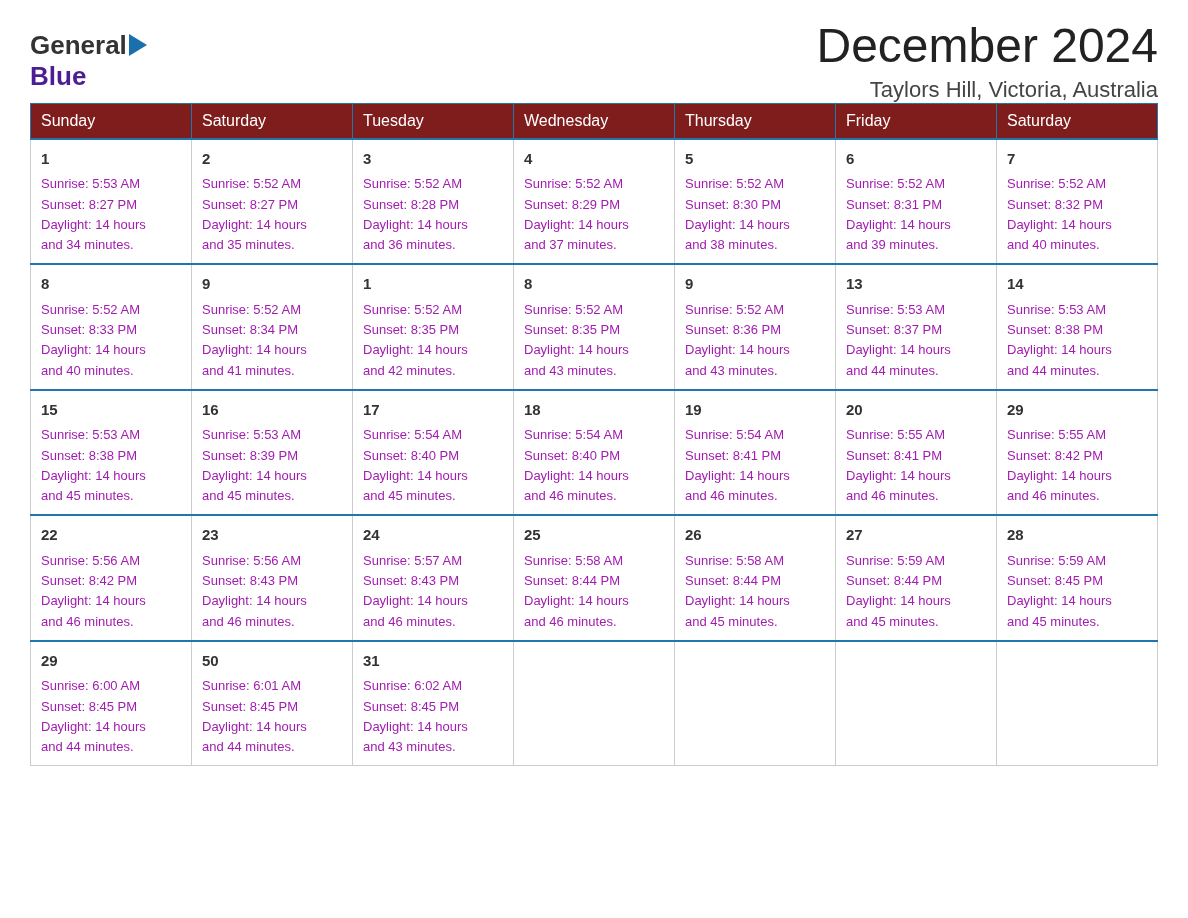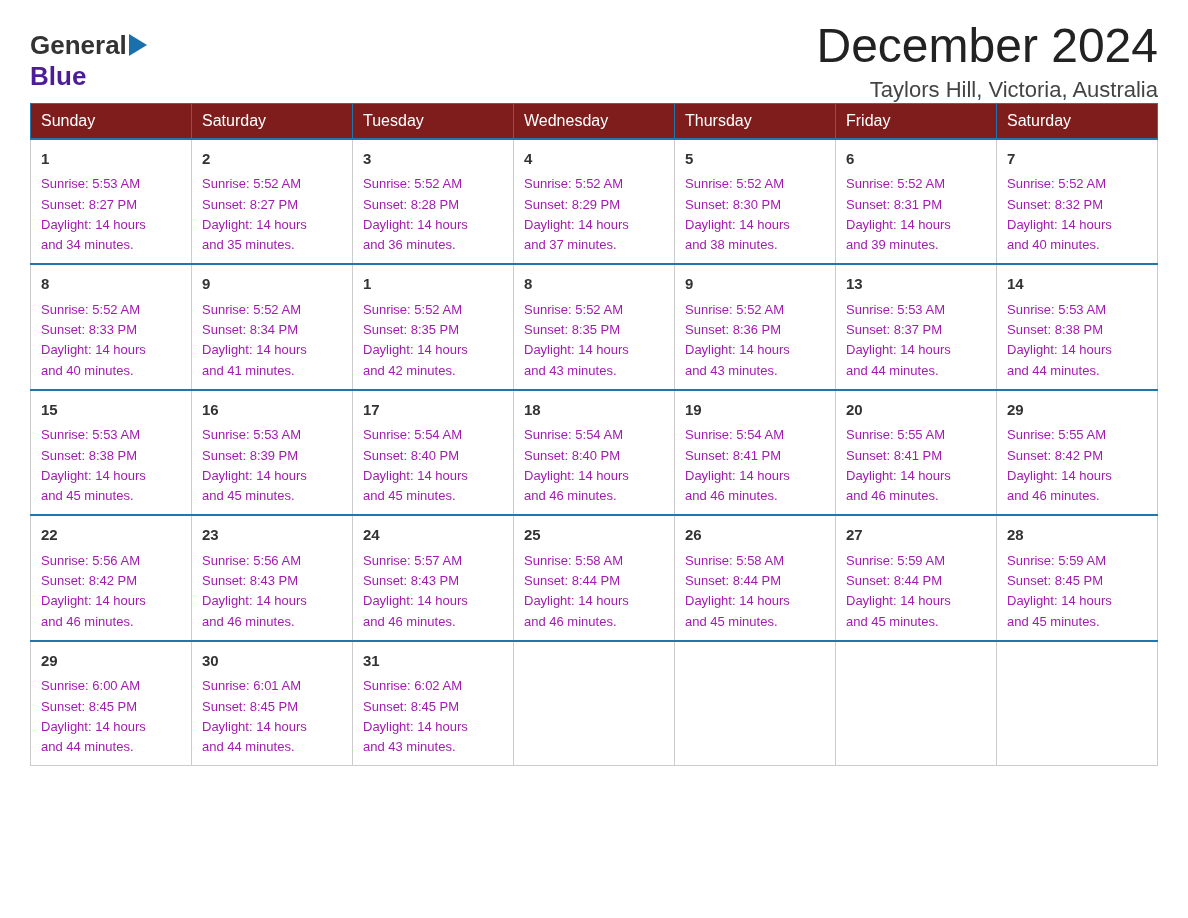--- a/index.html
+++ b/index.html
@@ -164,21 +164,21 @@
         <td><span class="day-num">22</span><span class="day-info">Sunrise: 5:56 AM<br>Sunset: 8:42 PM<br>Daylight: 14 hours<br>and 46 minutes.</span></td>
         <td><span class="day-num">23</span><span class="day-info">Sunrise: 5:56 AM<br>Sunset: 8:43 PM<br>Daylight: 14 hours<br>and 46 minutes.</span></td>
         <td><span class="day-num">24</span><span class="day-info">Sunrise: 5:57 AM<br>Sunset: 8:43 PM<br>Daylight: 14 hours<br>and 46 minutes.</span></td>
         <td><span class="day-num">25</span><span class="day-info">Sunrise: 5:58 AM<br>Sunset: 8:44 PM<br>Daylight: 14 hours<br>and 46 minutes.</span></td>
         <td><span class="day-num">26</span><span class="day-info">Sunrise: 5:58 AM<br>Sunset: 8:44 PM<br>Daylight: 14 hours<br>and 45 minutes.</span></td>
         <td><span class="day-num">27</span><span class="day-info">Sunrise: 5:59 AM<br>Sunset: 8:44 PM<br>Daylight: 14 hours<br>and 45 minutes.</span></td>
         <td><span class="day-num">28</span><span class="day-info">Sunrise: 5:59 AM<br>Sunset: 8:45 PM<br>Daylight: 14 hours<br>and 45 minutes.</span></td>
       </tr>
       <tr>
         <td><span class="day-num">29</span><span class="day-info">Sunrise: 6:00 AM<br>Sunset: 8:45 PM<br>Daylight: 14 hours<br>and 44 minutes.</span></td>
-        <td><span class="day-num">30</span><span class="day-info">Sunrise: 6:01 AM<br>Sunset: 8:45 PM<br>Daylight: 14 hours<br>and 44 minutes.</span></td>
+        <td><span class="day-num">50</span><span class="day-info">Sunrise: 6:01 AM<br>Sunset: 8:45 PM<br>Daylight: 14 hours<br>and 44 minutes.</span></td>
         <td><span class="day-num">31</span><span class="day-info">Sunrise: 6:02 AM<br>Sunset: 8:45 PM<br>Daylight: 14 hours<br>and 43 minutes.</span></td>
         <td class="empty"></td>
         <td class="empty"></td>
         <td class="empty"></td>
         <td class="empty"></td>
       </tr>
     </tbody>
 </table>
 
 </body></html>

